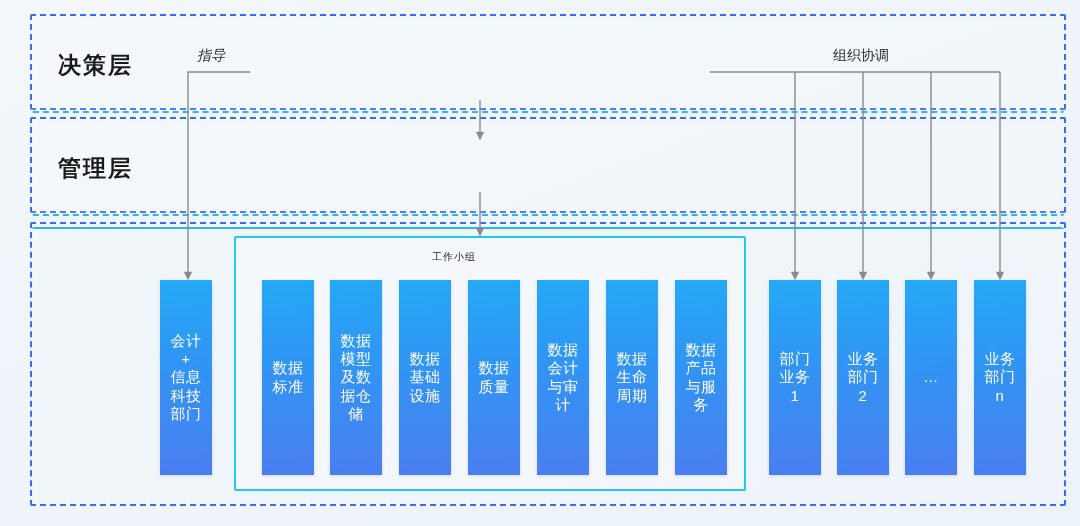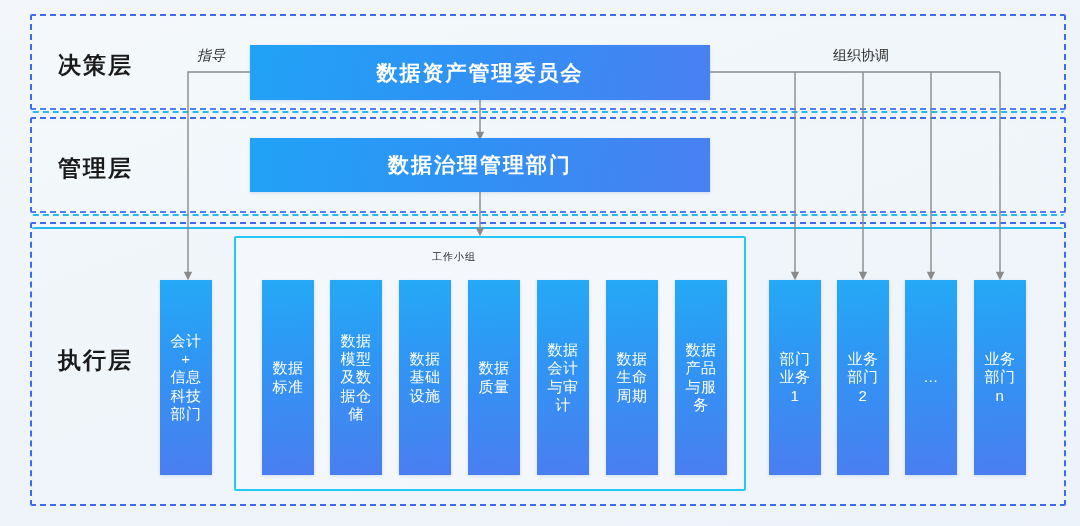--- a/index.html
+++ b/index.html
@@ -104,21 +104,20 @@
   <div class="band" style="left:30px; top:14px; width:1036px; height:96px;"></div>
   <div class="band" style="left:30px; top:117px; width:1036px; height:96px;"></div>
   <div class="band" style="left:30px; top:222px; width:1036px; height:284px;"></div>
 
   <div class="band cyan" style="left:32px; top:19px; width:1032px; height:94px; border-top:none; border-left:none; border-right:none;"></div>
   <div class="band cyan" style="left:32px; top:122px; width:1032px; height:94px; border-top:none; border-left:none; border-right:none;"></div>
   <div class="band cyan" style="left:32px; top:227px; width:1032px; height:0px; border-bottom:none; border-left:none; border-right:none;"></div>
 
   <div class="band-label" style="left:58px; top:50px;">决策层</div>
   <div class="band-label" style="left:58px; top:153px;">管理层</div>
-  <div class="band-label" style="left:58px; top:345px;">执行层</div>
 
   <svg id="wires" viewBox="0 0 1080 526">
     <defs>
       <marker id="arrow" markerWidth="8" markerHeight="8" refX="4" refY="4" orient="auto" markerUnits="strokeWidth">
         <path d="M1,1 L7,4 L1,7 z" fill="#8a8a8a"></path>
       </marker>
     </defs>
     <g stroke="#8a8a8a" stroke-width="1.4" fill="none">
 
       <path d="M480,100 L480,136" marker-end="url(#arrow)"></path>
@@ -131,27 +130,21 @@
       <path d="M795,72 L795,276" marker-end="url(#arrow)"></path>
       <path d="M863,72 L863,276" marker-end="url(#arrow)"></path>
       <path d="M931,72 L931,276" marker-end="url(#arrow)"></path>
       <path d="M1000,72 L1000,276" marker-end="url(#arrow)"></path>
     </g>
   </svg>
 
   <div class="wire-label" style="left:197px; top:47px;font-style:italic;">指导</div>
   <div class="wire-label" style="left:833px; top:47px;">组织协调</div>
 
-  <div class="hbox" style="left:250px; top:45px; width:460px; height:55px;">
-    <span>数据资产管理委员会</span>
-  </div>
-
-  <div class="hbox" style="left:250px; top:138px; width:460px; height:54px;">
-    <span>数据治理管理部门</span>
-  </div>
+
 
   <div class="vbox" style="left:160px; top:280px; width:52px; height:195px;">
     <span>
         <span>会计</span>
         <span>+</span>
         <span>信息</span>
         <span>科技</span>
         <span>部门</span>
       </span>
   </div>

